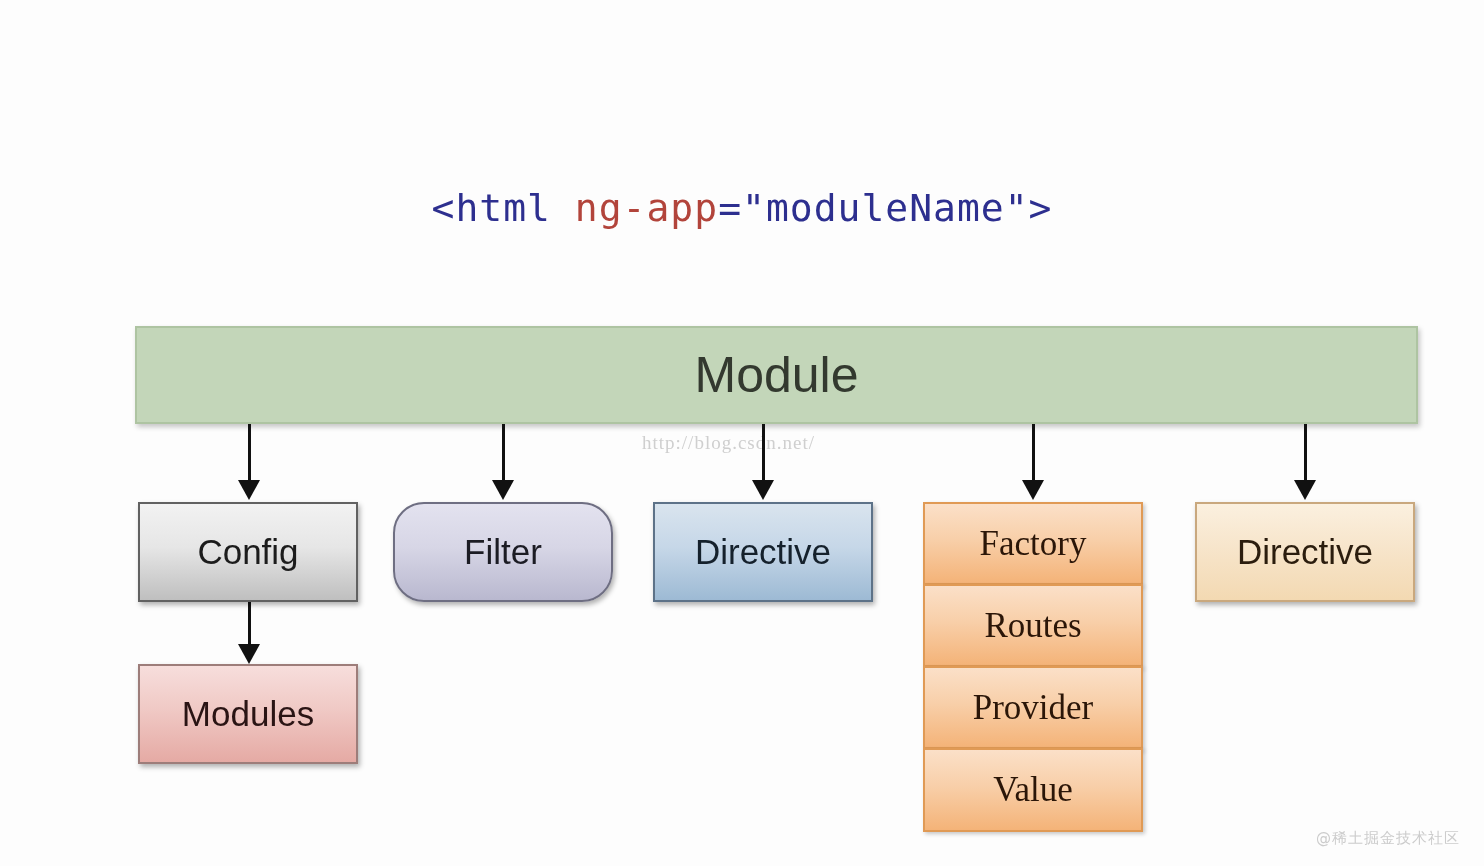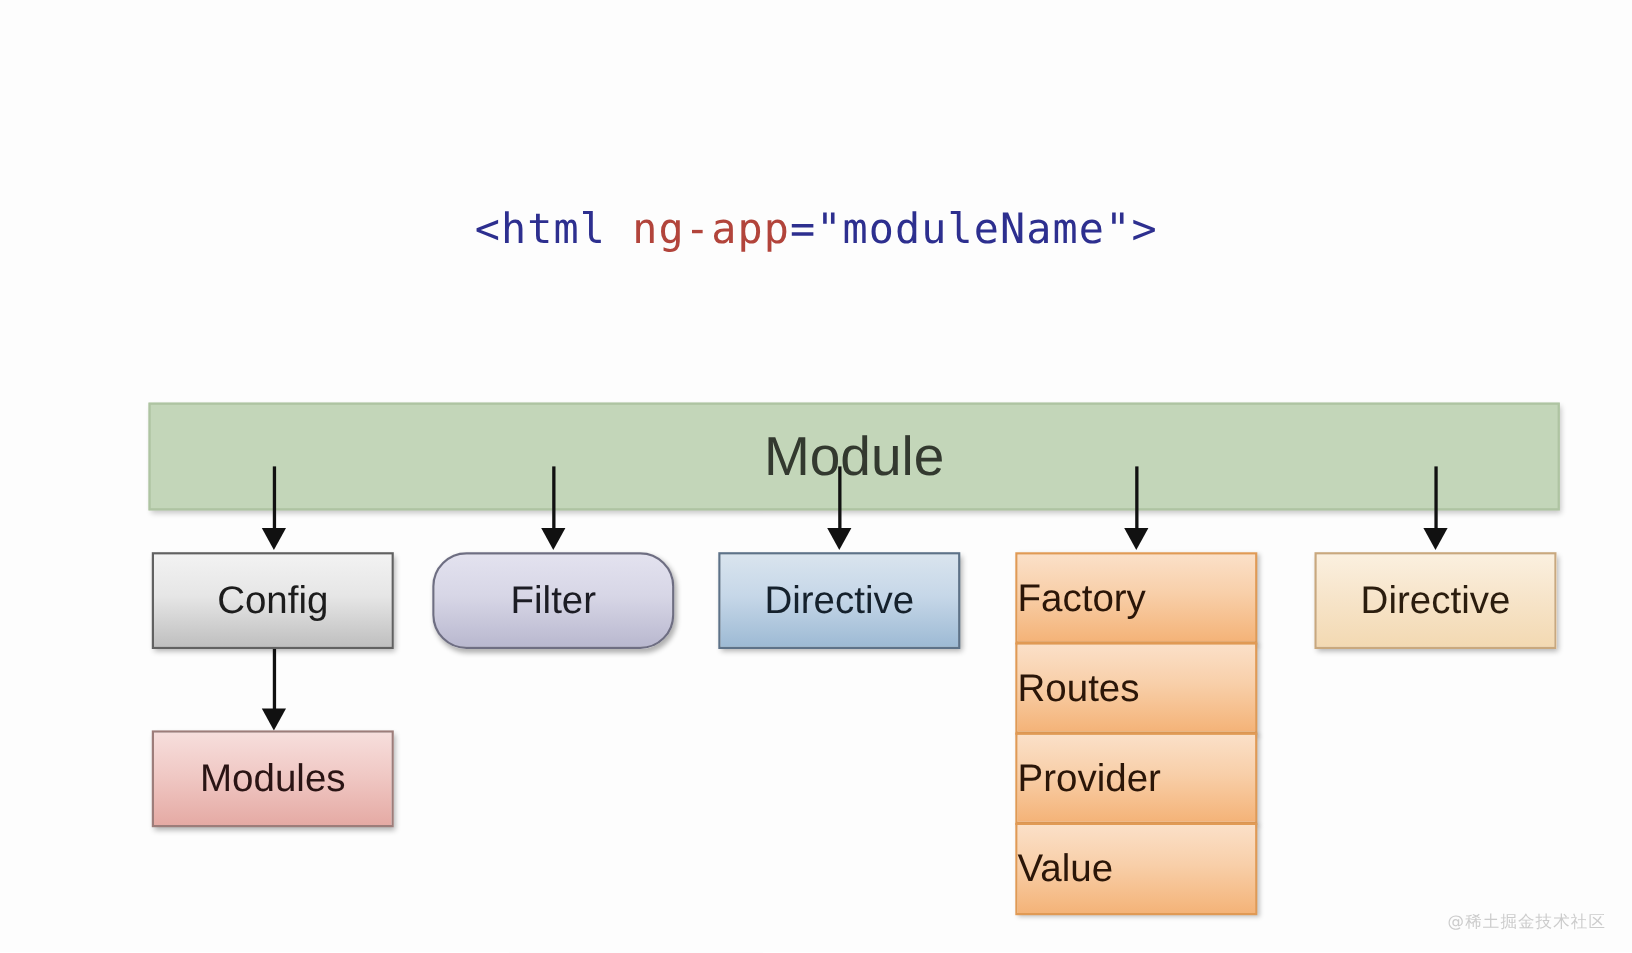--- a/index.html
+++ b/index.html
@@ -91,26 +91,25 @@
     left: 135px;
     top: 326px;
     width: 1283px;
     height: 98px;
     background: #c3d6b9;
     border-color: #aec4a2;
     box-shadow: 2px 3px 5px rgba(0,0,0,0.22);
     font-size: 50px;
     color: #33392f;
     font-weight: normal;
-    margin-top: 40px;
   }
 
   .leaf-box {
     width: 220px;
-    height: 88px;
+    height: 100px;
     font-size: 35px;
     box-shadow: 2px 3px 5px rgba(0,0,0,0.30);
   }
 
   .config-box {
     left: 138px; top: 502px;
     background: linear-gradient(to bottom, #f2f2f2 0%, #e6e6e6 45%, #bfbfbf 100%);
     border-color: #616161;
     color: #1c1c1c;
   }
@@ -146,25 +145,25 @@
     left: 923px;
     top: 502px;
     width: 220px;
   }
   .stack-item {
     position: relative;
     width: 220px;
     height: 84px;
     display: flex;
     align-items: center;
-    justify-content: flex-start;
+    justify-content: center;
     border: 2px solid #e09a55;
     border-bottom-width: 3px;
     background: linear-gradient(to bottom, #fbe0c8 0%, #f8cfa9 45%, #f4b378 100%);
-    font-family: Liberation Sans, sans-serif;
+    font-family: Liberation Serif, serif;
     font-size: 35px;
     color: #2b1608;
     box-shadow: 2px 2px 4px rgba(0,0,0,0.22);
     margin-bottom: -2px;
   }
   .stack-item:last-child {
     border-bottom-width: 2px;
     margin-bottom: 0;
   }
 

